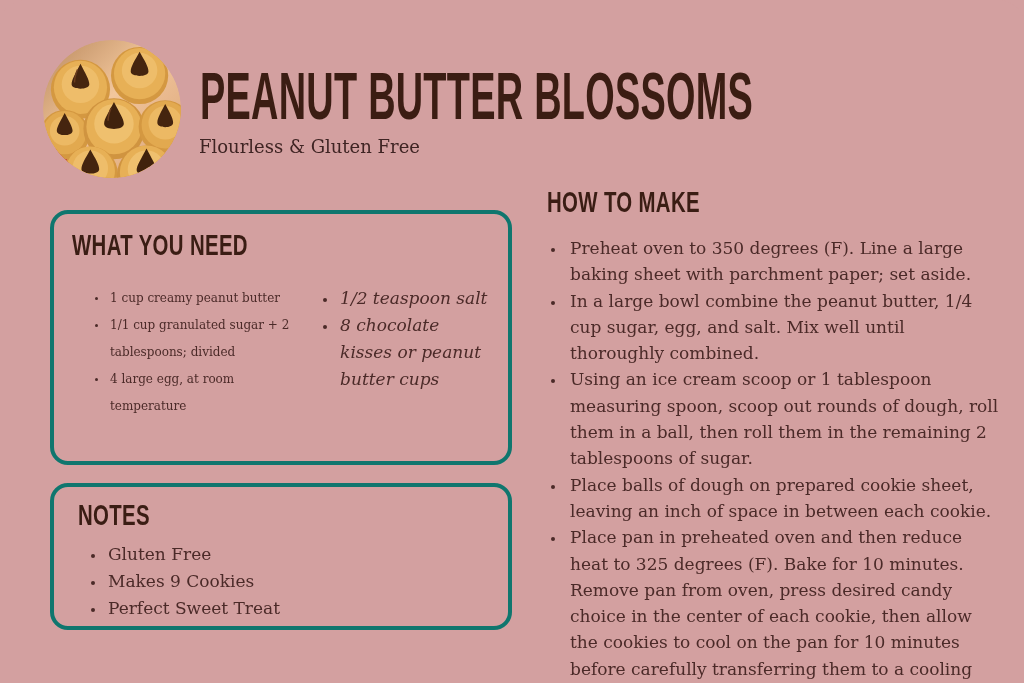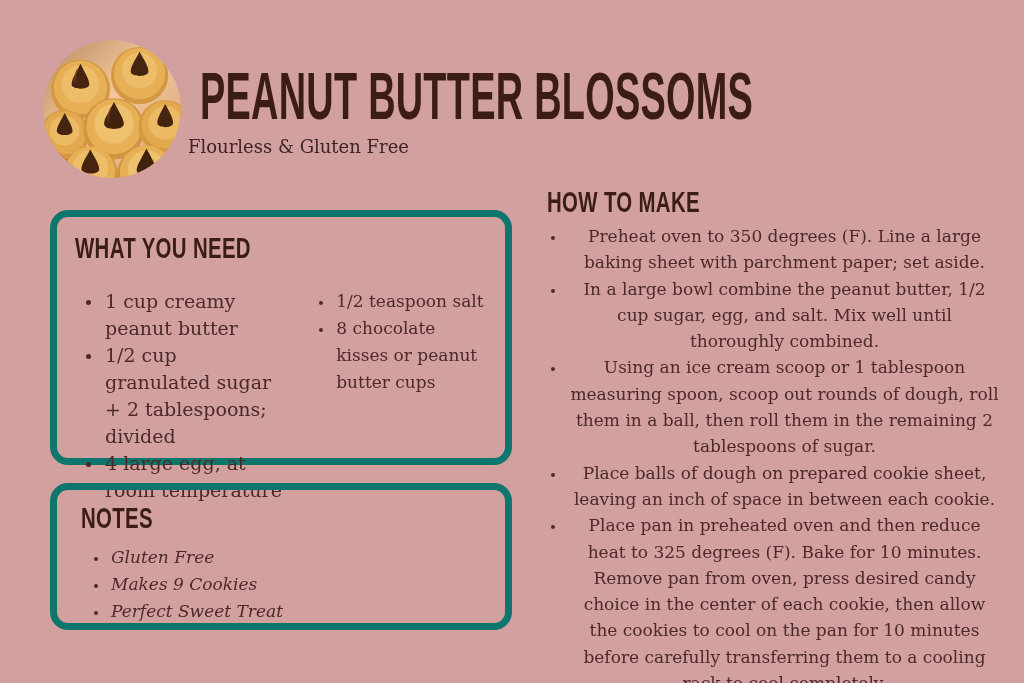--- a/index.html
+++ b/index.html
@@ -37,21 +37,21 @@
     white-space: nowrap;
   }
   .tscale {
     display: inline-block;
     transform: scaleX(0.565);
     transform-origin: 0 50%;
     letter-spacing: 0.5px;
   }
   .subtitle {
     position: absolute;
-    left: 188px; top: 136px;
+    left: 199px; top: 136px;
     font-size: 18px;
     color: #3f2423;
   }
 
   
   h2 {
     font-family: "Liberation Sans", sans-serif;
     font-weight: 700;
     font-size: 30px;
     line-height: 1;
@@ -63,53 +63,53 @@
     transform: scaleX(0.68);
     transform-origin: 0 50%;
     letter-spacing: 0.5px;
   }
 
   
   .box {
     position: absolute;
     left: 50px;
     width: 462px;
-    border: 7px solid #0f766e;
+    border: 4px solid #0f766e;
     border-radius: 18px;
     color: #4b2a28;
   }
   .ingredients { top: 210px; height: 255px; padding: 16px 10px 0 18px; }
   .notes       { top: 483px; height: 147px; padding: 13px 25px 0 24px; }
 
   .cols { display: flex; margin-top: 25px; }
   ul { list-style: disc outside; }
   li { padding-left: 2px; }
   li::marker { color: #4b2a28; font-size: 0.85em; }
 
-  .ing-col1 { width: 252px; margin-left: 28px; font-size: 19px; line-height: 27px; }
+  .ing-col1 { width: 252px; margin-left: 36px; font-size: 12px; line-height: 27px; }
   .ing-col1 li { padding-right: 30px; }
-  .ing-col2 { width: 190px; margin-left: 18px; font-size: 17px; line-height: 27px; }
+  .ing-col2 { width: 190px; margin-left: 18px; font-size: 17px; line-height: 27px; font-style: italic; }
   .ing-col2 li { padding-right: 6px; }
 
-  .notes-list { margin: 11px 0 4px 28px; font-size: 17px; line-height: 27px; font-style: italic; }
+  .notes-list { margin: 11px 0 4px 28px; font-size: 17px; line-height: 27px; }
 
   
   .howto {
     position: absolute;
     left: 547px; top: 187px;
     width: 452px;
     color: #4b2a28;
   }
-  .howto h2 { margin-bottom: 6px; }
+  .howto h2 { margin-bottom: 18px; }
   .steps {
     margin-left: 19px;
     font-size: 17px;
     line-height: 26.3px;
   }
-  .steps li { padding-left: 4px; text-align: center; }
+  .steps li { padding-left: 4px; }
 </style>
 </head>
 <body>
 
 <div class="page">
 
   <div class="photo">
     <svg viewBox="0 0 140 140" width="138" height="138" xmlns="http://www.w3.org/2000/svg">
       <defs>
         <clipPath id="circ">
@@ -178,21 +178,21 @@
 
   <h1 class="title"><span class="tscale">PEANUT BUTTER BLOSSOMS</span></h1>
   <div class="subtitle">Flourless &amp; Gluten Free</div>
 
   <section class="box ingredients">
     <h2><span class="hscale">WHAT YOU NEED</span></h2>
     <div class="cols">
       <ul class="ing-col1">
 
       <li>1 cup creamy peanut butter</li>
-          <li>1/2 cup granulated sugar + 2 tablespoons; divided</li>
+          <li>1/1 cup granulated sugar + 2 tablespoons; divided</li>
           <li>4 large egg, at room temperature</li>
         </ul>
       <ul class="ing-col2">
 
       <li>1/2 teaspoon salt</li>
           <li>8 chocolate kisses or peanut butter cups</li>
         </ul>
     </div>
   </section>
 
@@ -204,20 +204,20 @@
         <li>Makes 9 Cookies</li>
         <li>Perfect Sweet Treat</li>
       </ul>
   </section>
 
   <section class="howto">
     <h2><span class="hscale">HOW TO MAKE</span></h2>
     <ul class="steps">
 
     <li>Preheat oven to 350 degrees (F). Line a large baking sheet with parchment paper; set aside.</li>
-        <li>In a large bowl combine the peanut butter, 1/2 cup sugar, egg, and salt. Mix well until thoroughly combined.</li>
+        <li>In a large bowl combine the peanut butter, 1/4 cup sugar, egg, and salt. Mix well until thoroughly combined.</li>
         <li>Using an ice cream scoop or 1 tablespoon measuring spoon, scoop out rounds of dough, roll them in a ball, then roll them in the remaining 2 tablespoons of sugar.</li>
         <li>Place balls of dough on prepared cookie sheet, leaving an inch of space in between each cookie.</li>
         <li>Place pan in preheated oven and then reduce heat to 325 degrees (F). Bake for 10 minutes. Remove pan from oven, press desired candy choice in the center of each cookie, then allow the cookies to cool on the pan for 10 minutes before carefully transferring them to a cooling rack to cool completely.</li>
       </ul>
   </section>
 
 </div>
 
 </body></html>

